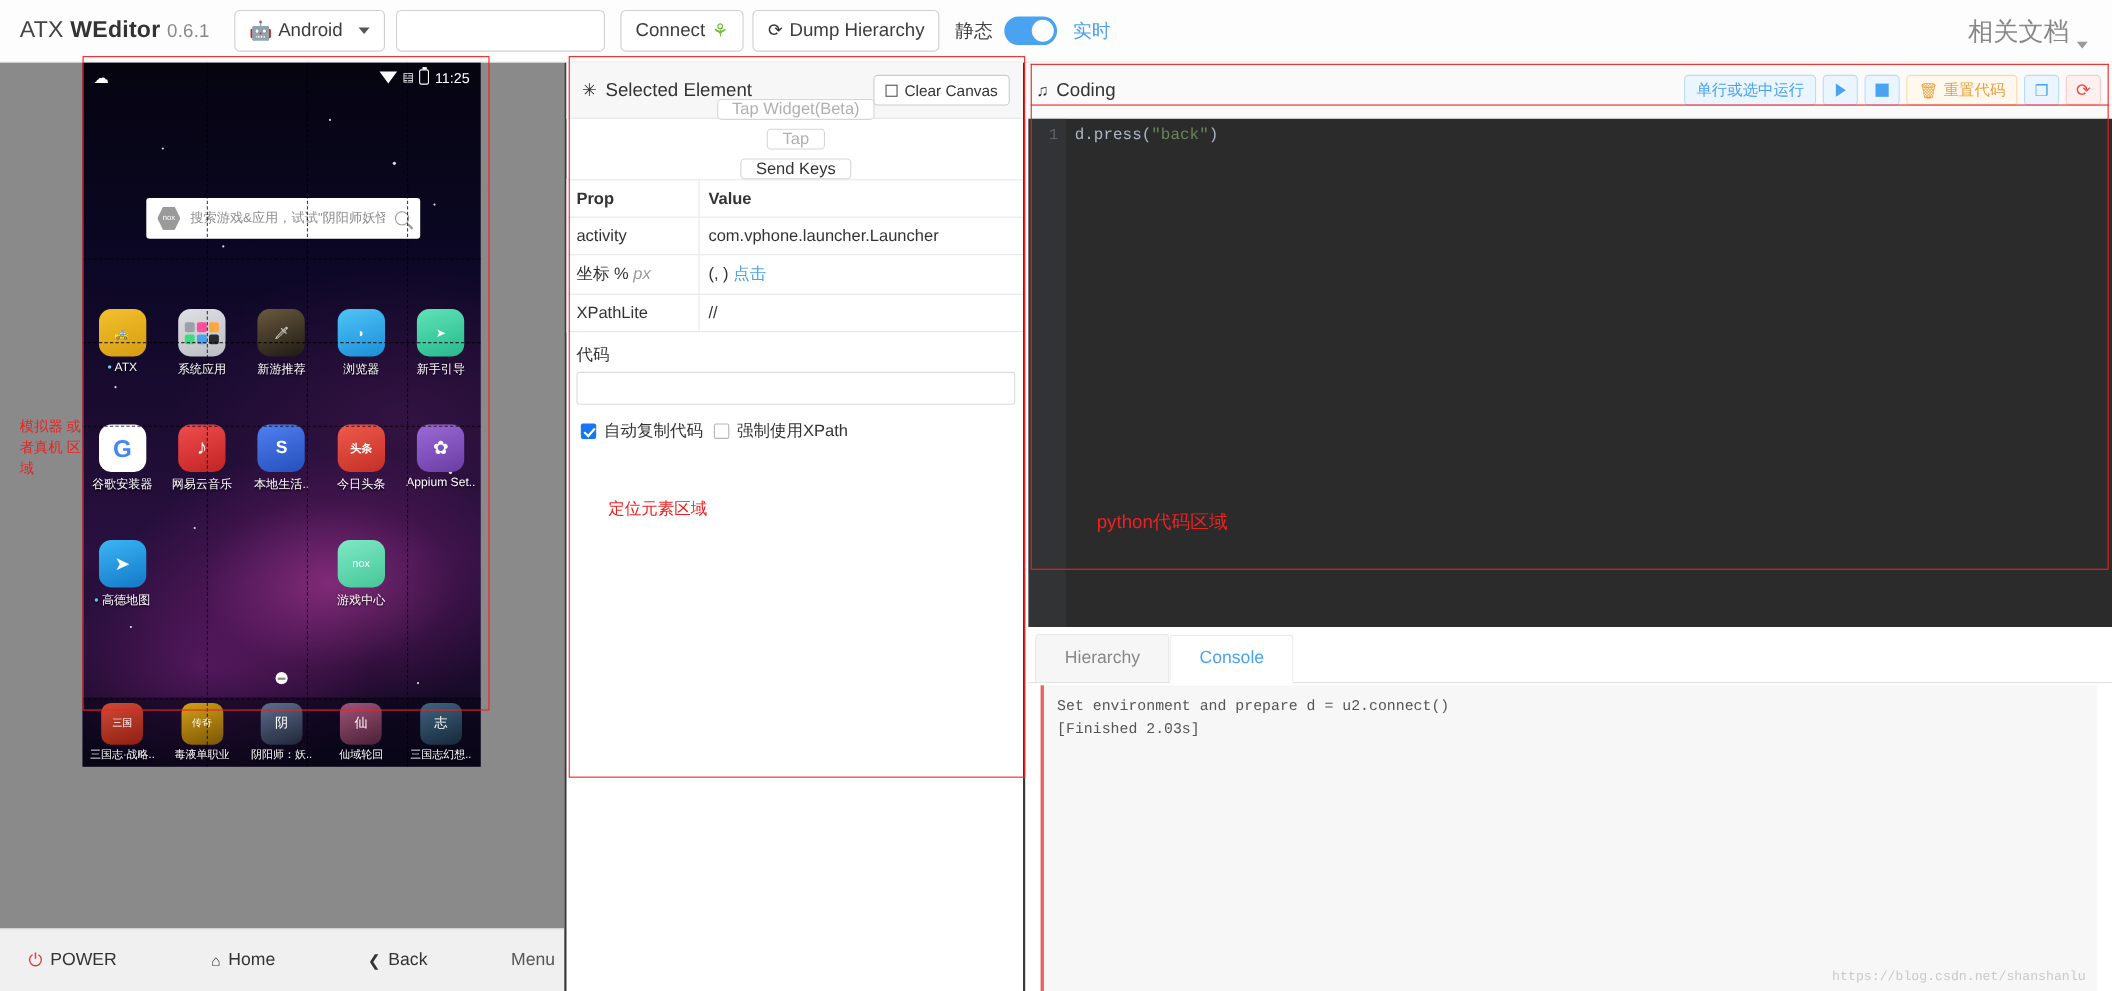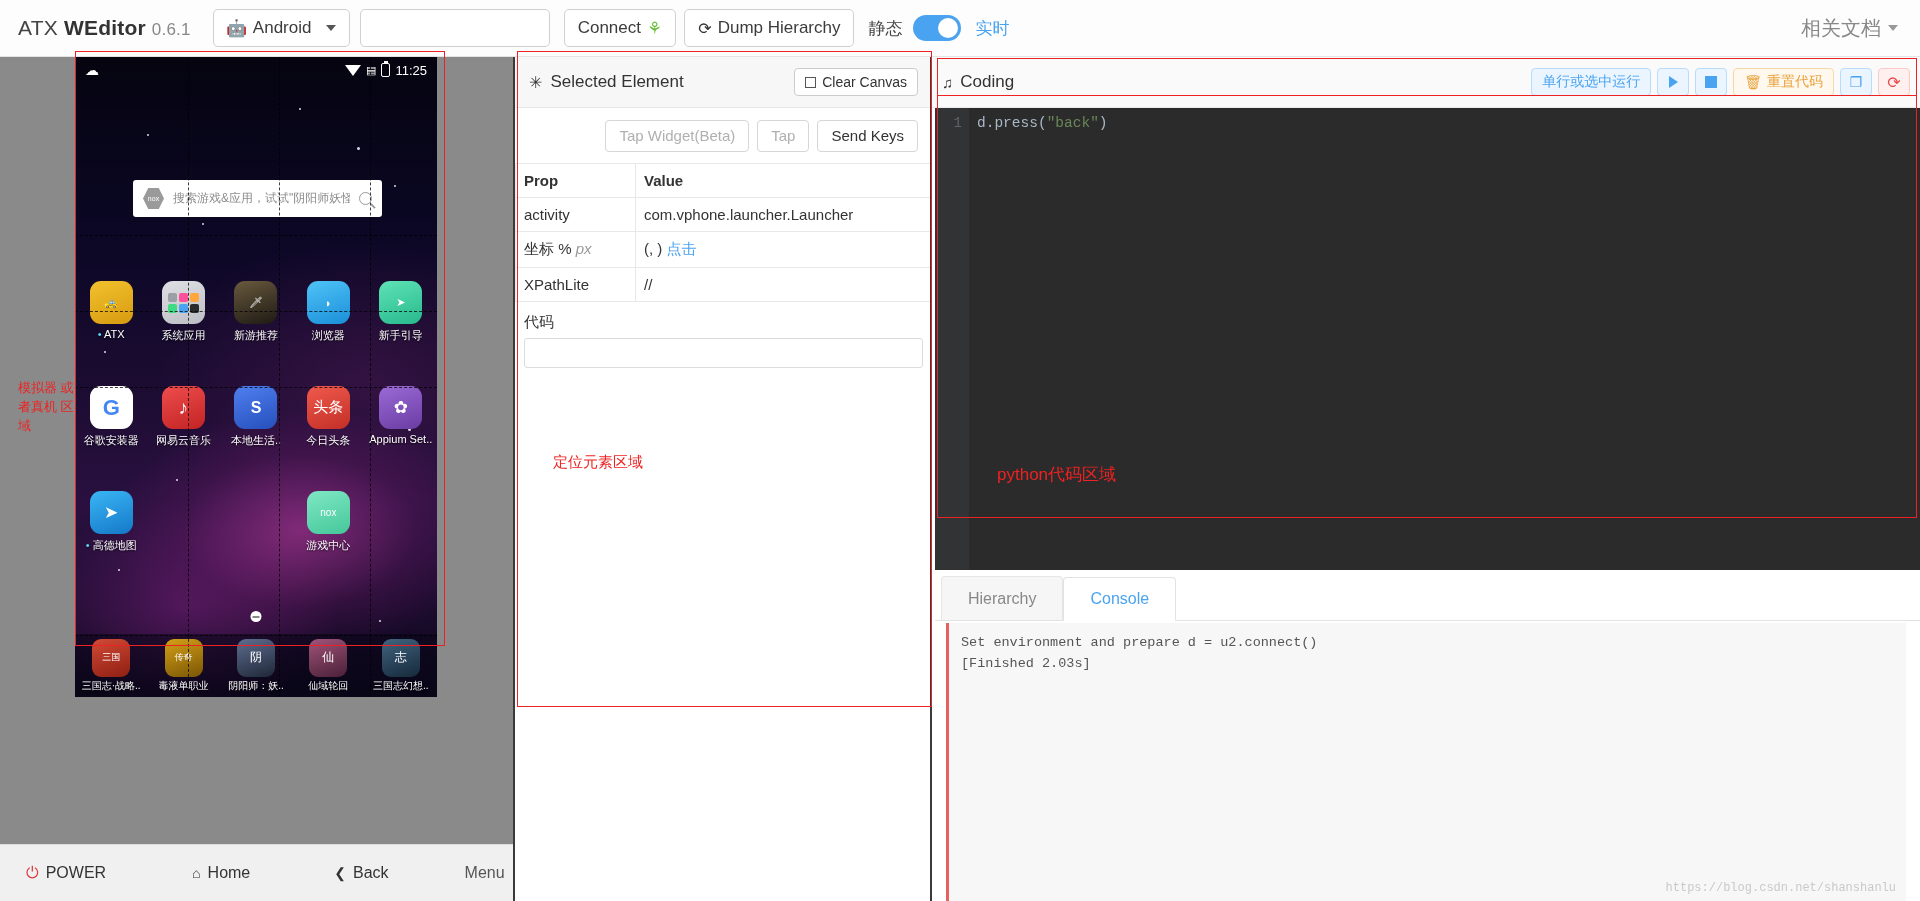--- a/index.html
+++ b/index.html
@@ -59,22 +59,22 @@
   #live-toggle {
     margin-left: 11px;
     width: 48px; height: 26px; border-radius: 13px;
     background: #4aa3f0; position: relative; cursor:pointer;
   }
   #live-toggle::after {
     content:""; position:absolute; top:3px; right:3px;
     width:20px;height:20px;border-radius:50%;background:#fff;
   }
   #docs-menu {
-    margin-left: auto; font-size: 20px; color:#888;
-    display:flex;align-items:center;gap:7px; cursor:pointer; padding-right: 4px;
+    margin-left: auto; font-size: 23px; color:#888;
+    display:flex;align-items:flex-end;gap:7px; cursor:pointer; padding-right: 4px;
   }
   #docs-menu .caret { border-top-color:#999; }
 
   
   #device-panel {
     position:absolute; top:57px; left:0; width:513px; height:844px;
     background:#8a8a8a;
   }
   #screen {
     position:absolute; left:75px; top:0px; width:362px; height:640px;
@@ -181,21 +181,21 @@
   .gear-glyph { font-size:16px; color:#333; }
   #clear-canvas {
     margin-left:auto; border:1px solid #ccc; border-radius:4px; background:#fff;
     height:28px; padding:0 10px; font-size:14px; color:#333;
     display:flex; align-items:center; gap:6px; cursor:pointer;
   }
   .cb-sq { width:11px;height:11px;border:1.5px solid #555; display:inline-block; }
 
   #action-row {
     height:55px; display:flex; align-items:center; justify-content:flex-end;
-    gap:8px; padding:0 14px;
+    gap:8px; padding:0 14px;flex-direction:column;
   }
   .abtn {
     height:32px; padding:0 13px; border:1px solid #d6d6d6; border-radius:4px;
     background:#fff; font-size:15px; color:#4d4d4d; cursor:pointer;
     display:flex; align-items:center;
   }
   .abtn.dim { color:#b0b0b0; }
   .abtn.dark { color:#333; }
 
   #prop-table { width:100%; border-collapse:collapse; font-size:15px; }
@@ -396,21 +396,21 @@
       </div>
       <div class="app">
         <div class="app-ic" style="background:linear-gradient(160deg,#ef4d4d,#c22323);font-size:19px">♪</div>
         <div class="app-name">网易云音乐</div>
       </div>
       <div class="app">
         <div class="app-ic" style="background:linear-gradient(160deg,#4f7ff0,#2650bb);font-size:16px;font-weight:bold">S</div>
         <div class="app-name">本地生活..</div>
       </div>
       <div class="app">
-        <div class="app-ic" style="background:linear-gradient(160deg,#f05a4c,#c32f27);font-size:15px;font-weight:normal">头条</div>
+        <div class="app-ic" style="background:linear-gradient(160deg,#f05a4c,#c32f27);font-size:10px;font-weight:bold">头条</div>
         <div class="app-name">今日头条</div>
       </div>
       <div class="app">
         <div class="app-ic" style="background:linear-gradient(160deg,#9b6ad6,#6a3da3);font-size:17px">✿</div>
         <div class="app-name">Appium Set..</div>
       </div>
     </div>
 
     <div class="app-grid app-row" style="top:434px">
       <div class="app">
@@ -525,20 +525,26 @@
       <tr>
         <td>XPathLite</td>
         <td>//</td>
       </tr>
     </tbody>
   </table>
 
   <div id="code-label">代码</div>
   <input id="code-input" value="" style="">
 
+  <div id="cb-row">
+    <span class="chk on"></span>
+    <span>自动复制代码</span>
+    <span class="chk" style="margin-left:3px"></span>
+    <span>强制使用XPath</span>
+  </div>
 
   <div id="mid-anno">定位元素区域</div>
 </div>
 <div id="mid-outline"></div>
 
 <div class="vdiv-dark"></div>
 
 <div id="right-panel">
   <div id="coding-head">
     <div id="coding-title">

